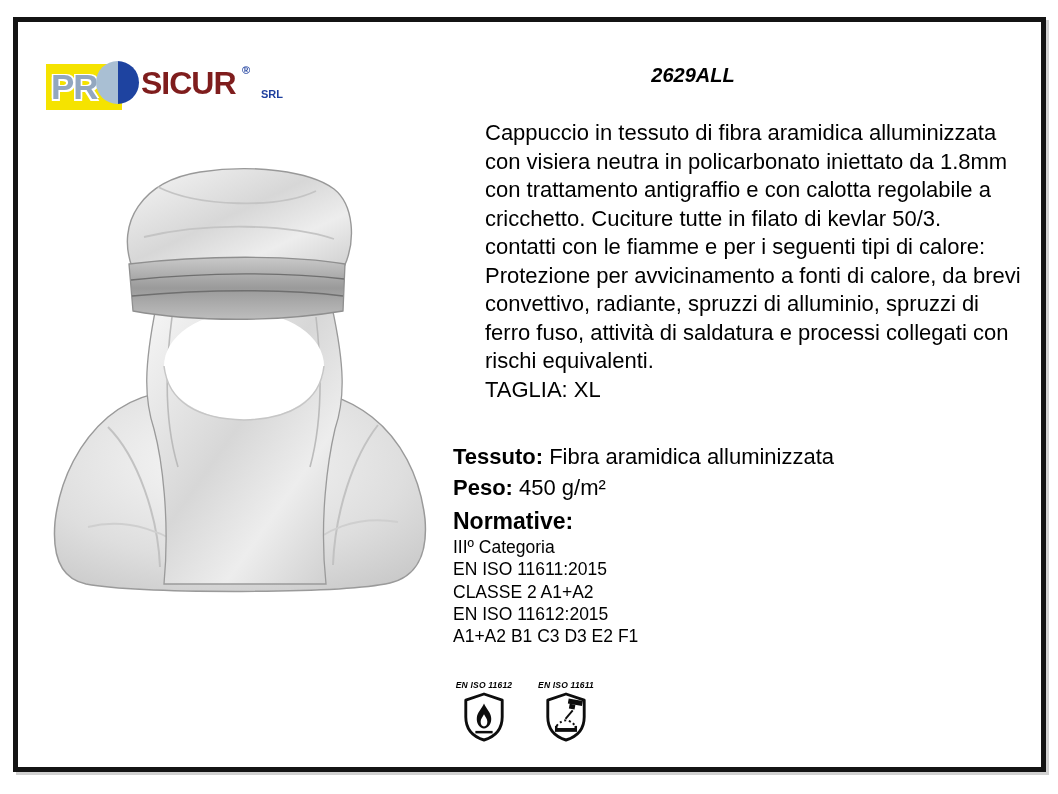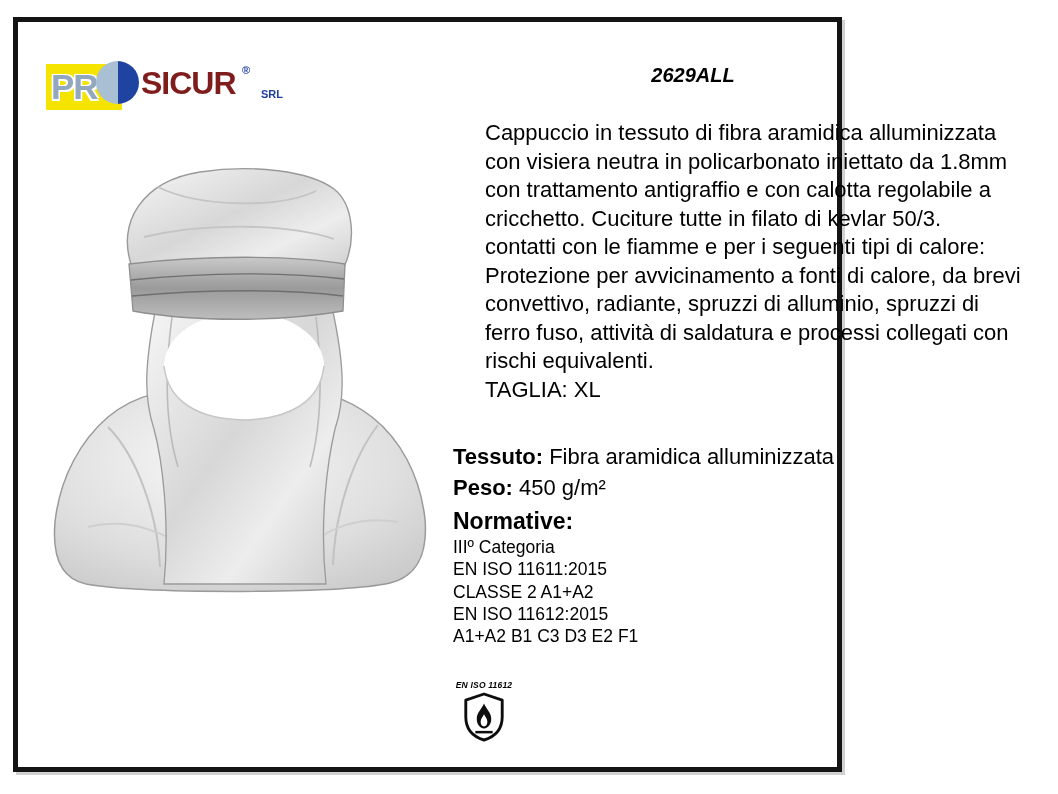--- a/index.html
+++ b/index.html
@@ -1,18 +1,18 @@
 <!DOCTYPE html>
 <html><head>
 <meta charset="utf-8">
 <style>
   * { margin:0; padding:0; box-sizing:border-box; }
   html,body { width:1058px; height:794px; background:#fff;
     font-family:"Liberation Sans", sans-serif; color:#000; overflow:hidden; }
-  .page-frame { position:absolute; left:13px; top:17px; width:829px; height:755px;
+  .page-frame { position:absolute; left:13px; top:17px; width:1033px; height:755px;
     border:5px solid #141414; background:#fff; box-shadow:3px 3px 0 rgba(0,0,0,0.18); }
 
   
   .logo { position:absolute; left:28px; top:38px; width:210px; height:52px; }
   .logo-yellow { position:absolute; left:0; top:4px; width:76px; height:46px; background:#f5e300; }
   .logo-pr { position:absolute; left:5px; top:7px; font-size:35px; font-weight:bold; color:#93a7bf;
     letter-spacing:-1px;
     text-shadow:-1.5px -1.5px 0 #fff, 1.5px -1.5px 0 #fff, -1.5px 1.5px 0 #fff, 1.5px 1.5px 0 #fff; }
   .logo-circle { position:absolute; left:50px; top:1px; width:43px; height:43px; border-radius:50%;
     background:linear-gradient(90deg, #a9bfd3 50%, #1e43a0 50%); }
@@ -145,15 +145,30 @@
       <div class="cert-label">EN ISO 11612</div>
       <svg width="46" height="50" viewBox="0 0 48 52">
         <path d="M24 2 L43 8.5 V26 C43 38.5 35.5 46.5 24 50 C12.5 46.5 5 38.5 5 26 V8.5 Z" fill="#ffffff" stroke="#0d0d0d" stroke-width="3" stroke-linejoin="round"></path>
         <path d="M24 12 C26.5 18 31 21 31.5 27 C32 33 28.5 37.5 24 38 C19.5 37.5 16 33 16.5 27
                  C17 21 21.5 18 24 12 Z" fill="#0d0d0d"></path>
         <path d="M24 23 C25.5 26 27.5 27.5 27.5 31 C27.5 34 26 35.8 24 36 C22 35.8 20.5 34 20.5 31
                  C20.5 27.5 22.5 26 24 23 Z" fill="#ffffff"></path>
         <rect x="15" y="40.5" width="18" height="2.6" fill="#0d0d0d"></rect>
       </svg>
     </div>
+    <div class="cert">
+      <div class="cert-label">EN ISO 11611</div>
+      <svg width="46" height="50" viewBox="0 0 48 52">
+        <path d="M24 2 L43 8.5 V26 C43 38.5 35.5 46.5 24 50 C12.5 46.5 5 38.5 5 26 V8.5 Z" fill="#ffffff" stroke="#0d0d0d" stroke-width="3" stroke-linejoin="round"></path>
+        <g transform="rotate(10 34 12)">
+          <rect x="26" y="8" width="15" height="5.2" fill="#0d0d0d"></rect>
+          <rect x="28" y="13.2" width="6" height="5" fill="#0d0d0d"></rect>
+        </g>
+        <line x1="31" y1="19" x2="23.5" y2="28" stroke="#0d0d0d" stroke-width="2"></line>
+        <path d="M14 35.5 Q24 23.5 34 35.5" fill="none" stroke="#0d0d0d" stroke-width="2" stroke-dasharray="2.2 2.8"></path>
+        <rect x="12.5" y="37.5" width="23" height="4" fill="#0d0d0d"></rect>
+        <rect x="12.5" y="35.3" width="2.6" height="2.2" fill="#0d0d0d"></rect>
+        <rect x="32.9" y="35.3" width="2.6" height="2.2" fill="#0d0d0d"></rect>
+      </svg>
+    </div>
   </div>
 
 </div>
 
 </body></html>

